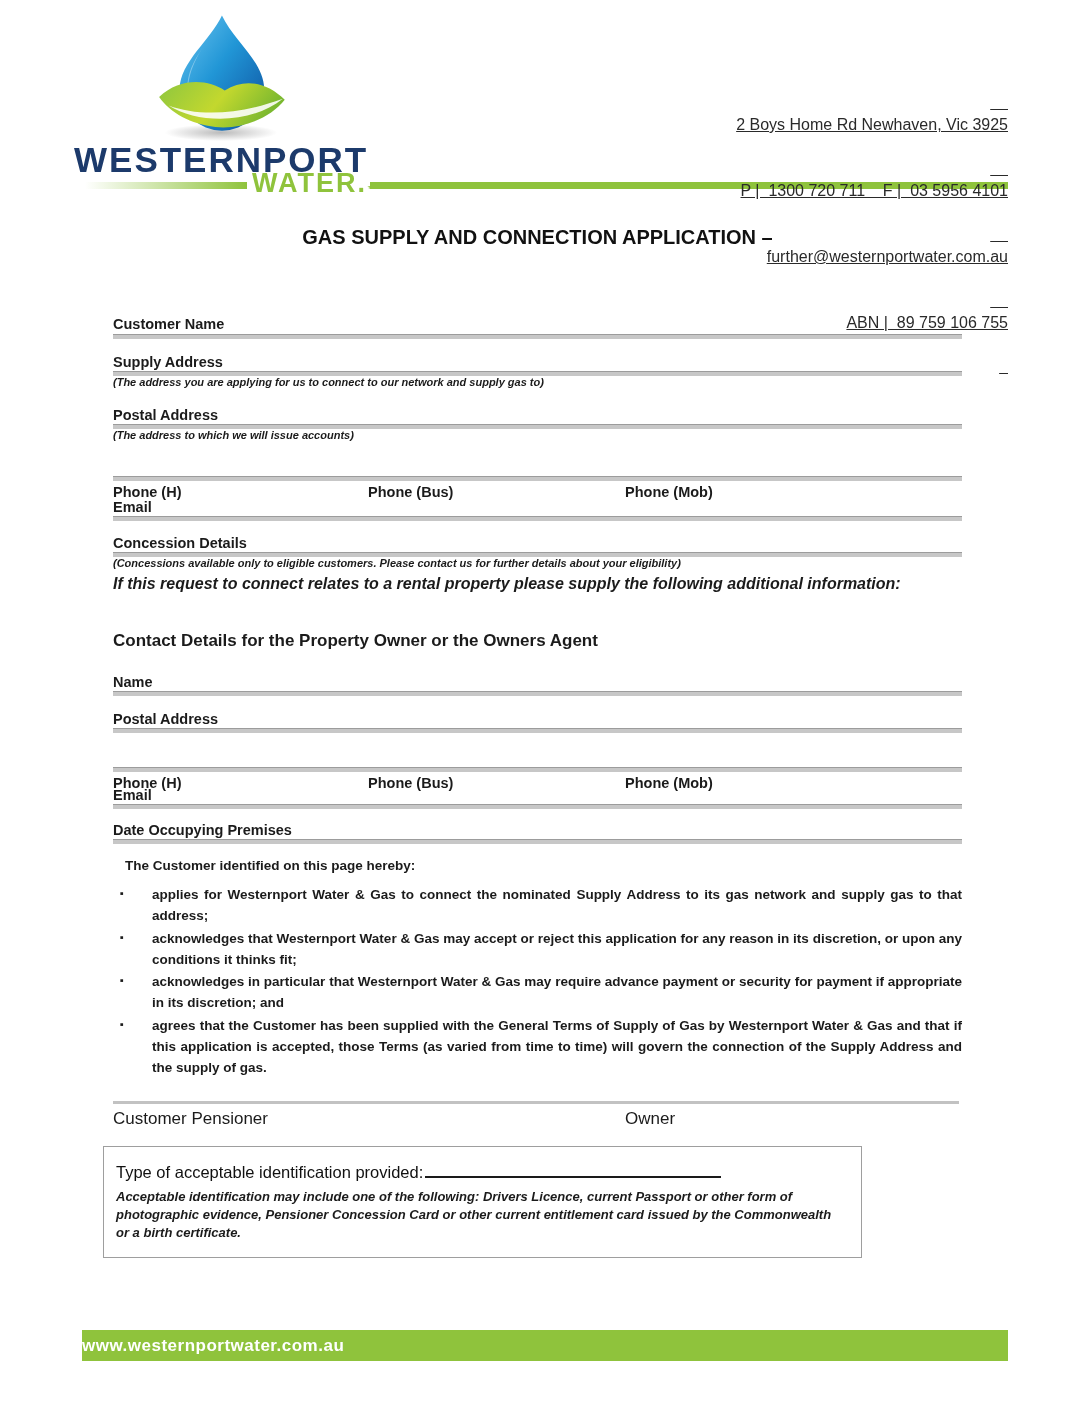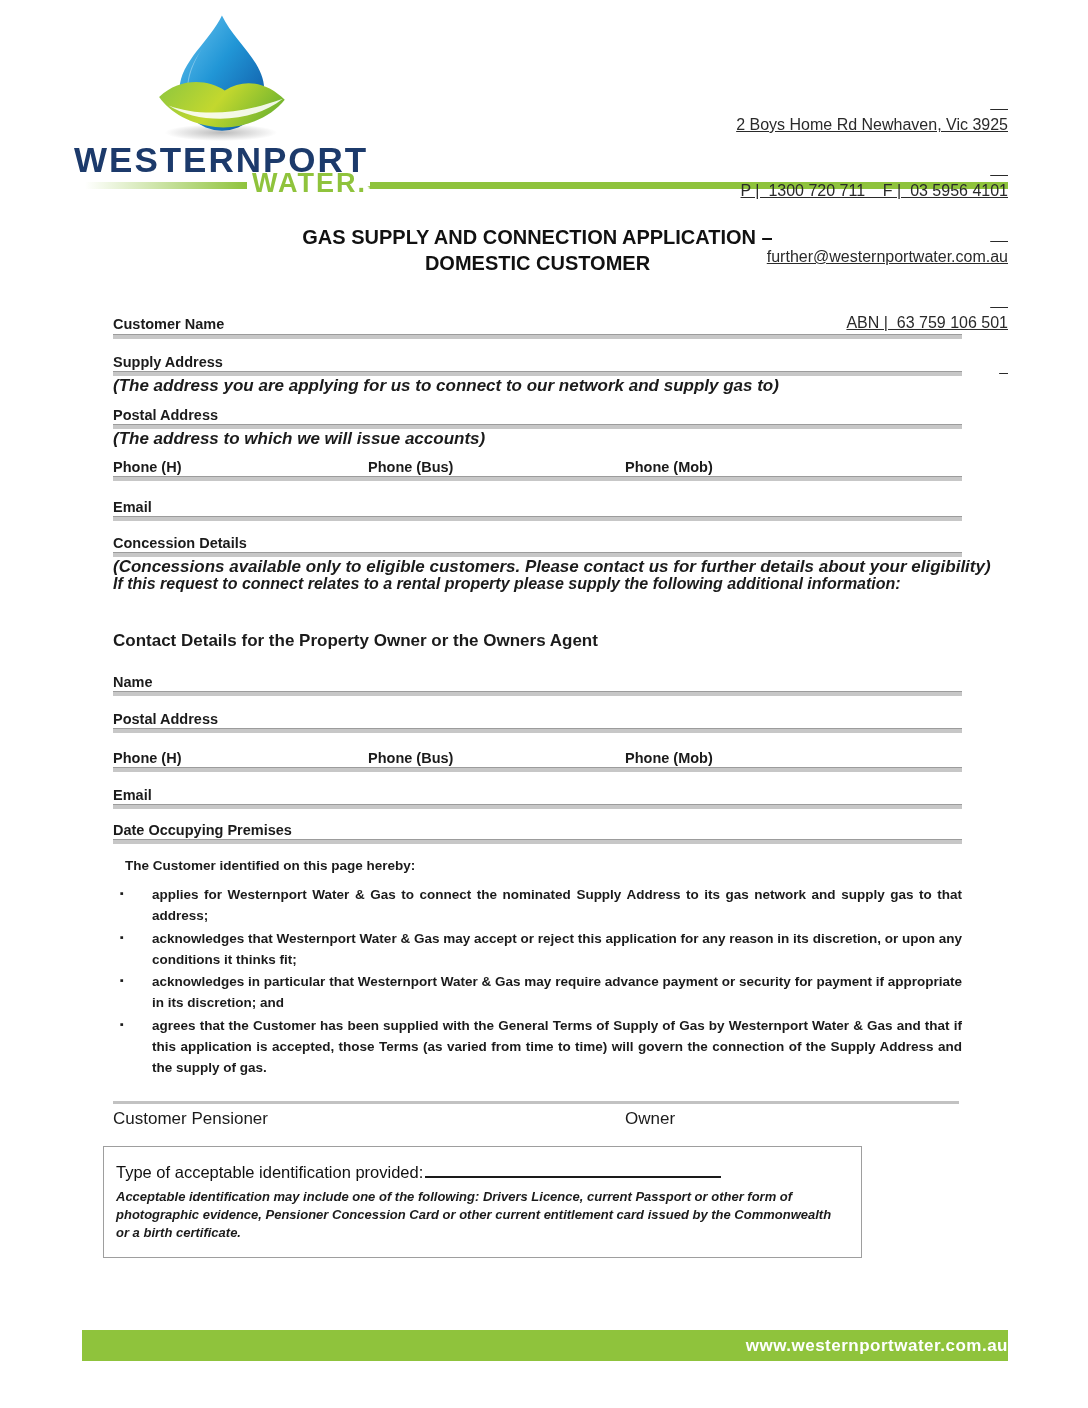--- a/index.html
+++ b/index.html
@@ -17,22 +17,22 @@
   .rule-right{left:370px;width:638px;}
   .contact{position:absolute;top:70px;right:80px;text-align:right;font-size:16px;
            line-height:22px;color:#2a2a2a;white-space:pre;text-decoration:underline;}
   
   .title{position:absolute;left:113px;top:224px;width:849px;text-align:center;
          font-size:20px;font-weight:bold;line-height:26px;color:#111;}
   
   .flabel{position:absolute;left:113px;font-size:14.5px;font-weight:bold;}
   .fline{position:absolute;left:113px;width:849px;height:5px;background:#c7c7c7;
          border-top:1px solid #9c9c9c;box-sizing:border-box;}
-  .fnote{position:absolute;left:113px;font-size:17px;font-weight:bold;font-style:italic;text-align:center;}
-  .phone-row{position:absolute;left:113px;width:849px;height:18px;}
+  .fnote{position:absolute;left:113px;font-size:11px;font-weight:bold;font-style:italic;text-align:center;}
+  .phone-row{position:absolute;left:113px;width:849px;height:18px;margin-top:25px;}
   .phone-row span{position:absolute;top:0;font-size:14.5px;font-weight:bold;}
   .ph-h{left:0;} .ph-b{left:255px;} .ph-m{left:512px;}
   .statement{position:absolute;left:113px;top:575px;width:849px;font-size:16px;
              font-weight:bold;font-style:italic;}
   .owner-heading{position:absolute;left:113px;top:631px;font-size:17px;font-weight:bold;}
   .hereby{position:absolute;left:113px;top:858px;font-size:13.5px;font-weight:bold;margin-left:12px;}
   .bullets{position:absolute;left:113px;top:884px;width:849px;}
   .bullet{position:relative;padding-left:39px;text-align:justify;font-size:13.5px;
           font-weight:bold;line-height:21px;margin-bottom:1.5px;box-sizing:border-box;}
   .bullet .mark{position:absolute;left:7px;top:-1px;font-size:11px;text-align:left;}
@@ -42,21 +42,21 @@
   .sig-cust{left:113px;} .sig-date{left:625px;}
   
   .id-box{position:absolute;left:103px;top:1146px;width:759px;height:112px;box-sizing:border-box;
           border:1px solid #9e9e9e;padding:15px 26px 10px 12px;}
   .id-title{font-size:16.5px;color:#111;}
   .id-underline{display:inline-block;width:296px;height:14px;border-bottom:2px solid #1a1a1a;margin-left:2px;}
   .id-note{margin-top:6px;font-size:13px;font-weight:bold;line-height:18px;width:730px;font-style:italic;}
   
   .footer-bar{position:absolute;left:82px;top:1330px;width:926px;height:31px;
               background:var(--green,#8fc33c);color:#fff;font-weight:bold;font-size:17px;
-              line-height:31px;text-align:right;letter-spacing:0.5px;}
+              line-height:31px;text-align:left;letter-spacing:0.5px;}
 </style>
 </head>
 <body>
 
 <div class="page">
 
   <div class="logo-icon">
     <svg width="150" height="140" viewBox="0 0 160 145">
       <defs>
         <linearGradient id="dropGrad" x1="0" y1="0" x2="1" y2="1">
@@ -83,26 +83,25 @@
   </div>
   <div class="brand-name">WESTERNPORT</div>
   <div class="brand-sub"><span>WATER.</span><span class="brand-tm">™</span></div>
   <div class="rule rule-left"></div>
   <div class="rule rule-right"></div>
 
   <div class="contact">
     <div>2 Boys Home Rd Newhaven, Vic 3925</div>
     <div>P |  1300 720 711    F |  03 5956 4101</div>
     <div>further@westernportwater.com.au</div>
-    <div>ABN |  63 759 106 501</div>
+    <div>ABN |  89 759 106 755</div>
   </div>
 
   <div class="title">
     <div>GAS SUPPLY AND CONNECTION APPLICATION –</div>
-    <div>DOMESTIC CUSTOMER</div>
   </div>
 
   <div class="flabel" style="top:316px">Customer Name</div>
   <div class="fline" style="top:334px"></div>
 
   <div class="flabel" style="top:354px">Supply Address</div>
   <div class="fline" style="top:371px"></div>
   <div class="fnote" style="top:376px">(The address you are applying for us to connect to our network and supply gas to)</div>
 
   <div class="flabel" style="top:407px">Postal Address</div>

